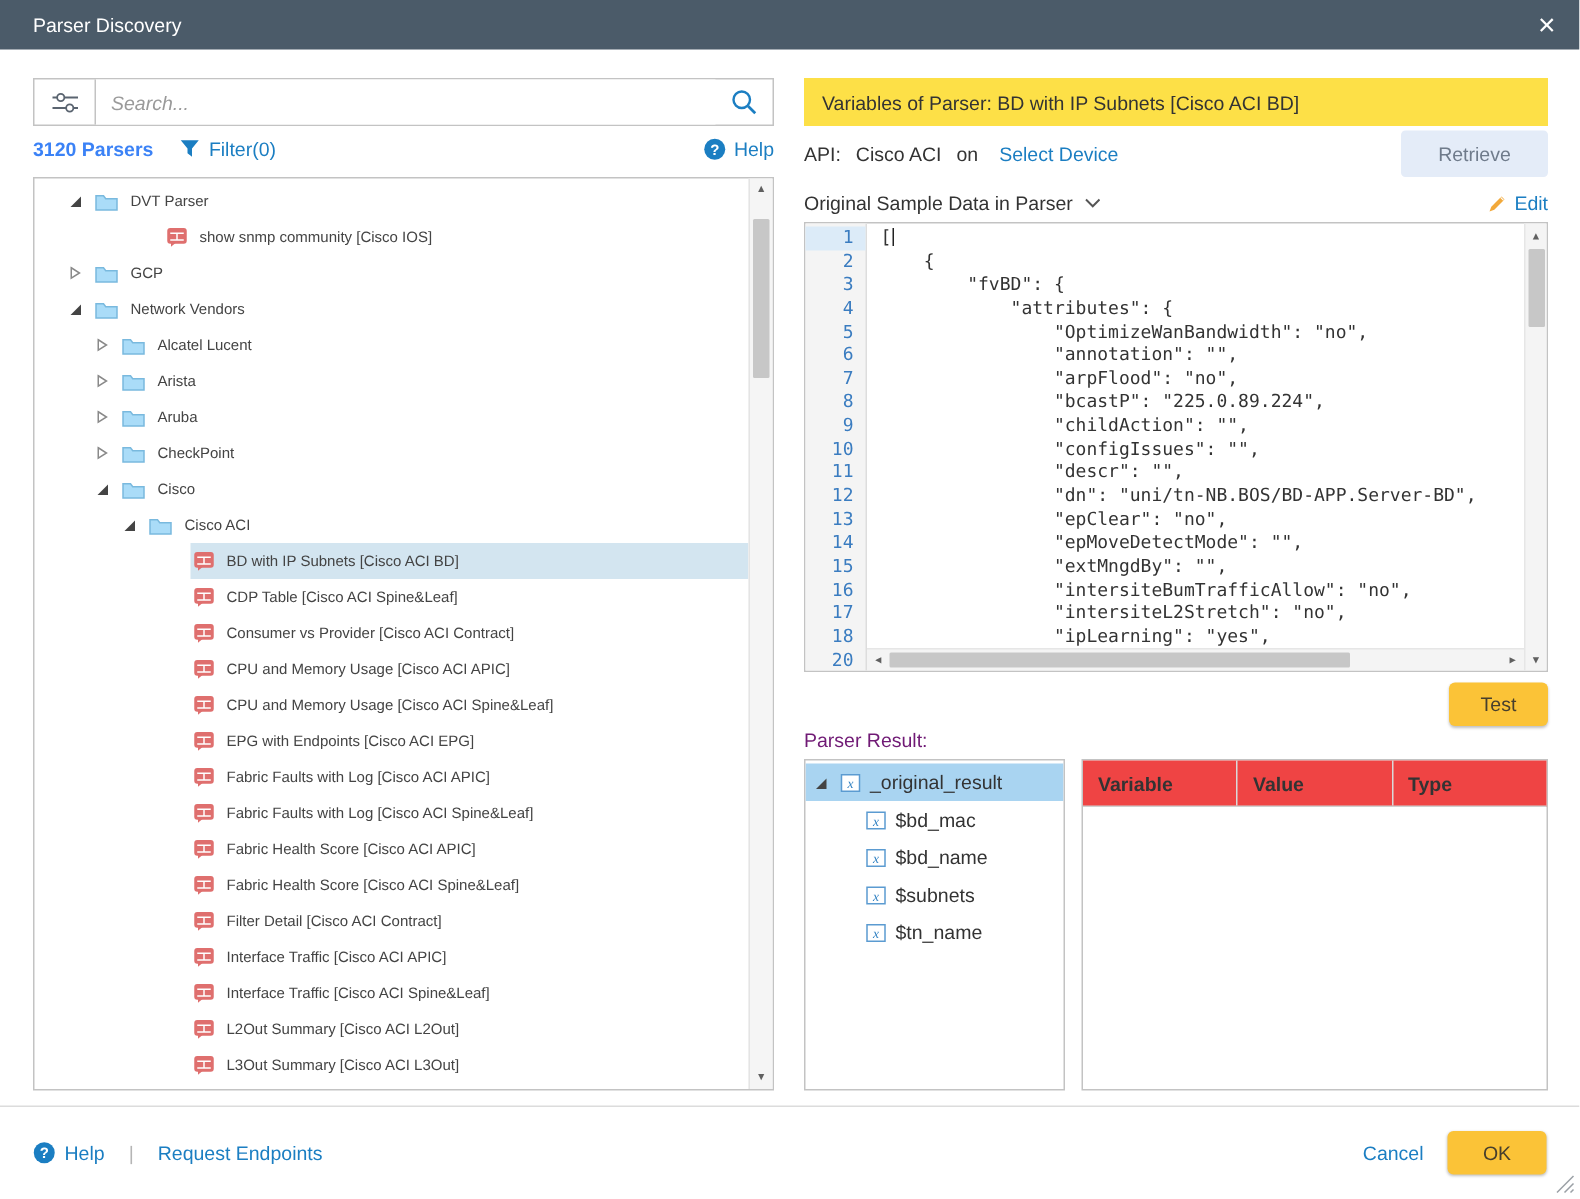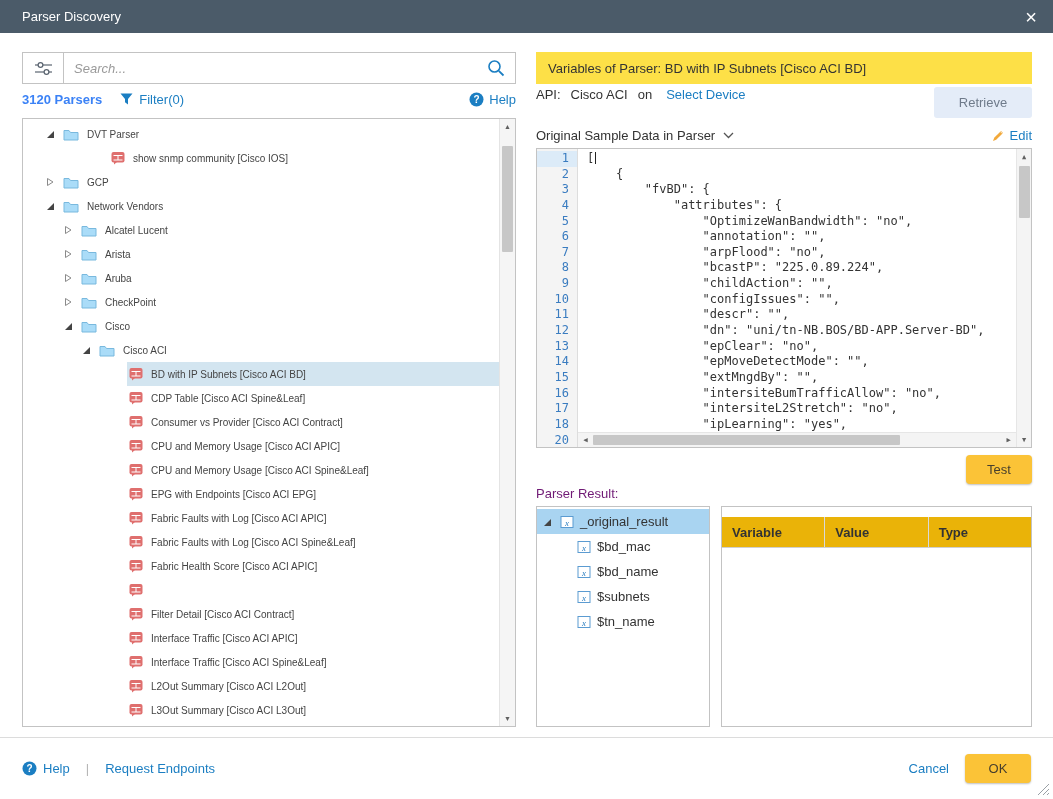--- a/index.html
+++ b/index.html
@@ -34,21 +34,21 @@
   .tw-hl.sel { background:#d3e5f0; }
   .tw-icon { display:flex; align-items:center; flex:0 0 auto; }
 
   
   .sb-v { position:absolute; right:0; top:0; width:16px; height:100%; background:#f5f5f5; border-left:1px solid #e4e4e4; }
   .sb-arrow { position:absolute; left:0; width:100%; height:15px; display:flex; align-items:center; justify-content:center; font-size:7px; color:#606060; cursor:pointer; }
   .sb-thumb-v { position:absolute; left:2px; width:11px; background:#c7c7c7; border-radius:1px; }
 
   
   .vars-header { position:absolute; left:536px; top:52px; width:496px; height:32px; background:#fde047; display:flex; align-items:center; padding-left:12px; font-size:13px; color:#333; }
-  .api-row { position:absolute; left:536px; top:87px; width:496px; height:31px; display:flex; align-items:flex-start; font-size:13px; color:#333; }
+  .api-row { position:absolute; left:536px; top:87px; width:496px; height:31px; display:flex; align-items:center; font-size:13px; color:#333; }
   .api-row .sep { width:10px; }
   .retrieve-btn { margin-left:auto; width:98px; height:31px; background:#e4ecf8; color:#6f7b8b; border:none; border-radius:3px; font-size:13px; cursor:default; font-family:"Liberation Sans",sans-serif; }
   .sample-row { position:absolute; left:536px; top:126px; width:496px; height:18px; display:flex; align-items:center; gap:8px; font-size:13px; color:#333; }
   .edit-link { margin-left:auto; display:flex; align-items:center; gap:5px; }
 
   
   .editor { position:absolute; left:536px; top:148px; width:496px; height:300px; border:1px solid #c3c3c3; display:flex; background:#fff;
             font-family:"DejaVu Sans Mono", monospace; font-size:12px; }
   .gutter { width:41px; flex:0 0 41px; background:#f4f4f4; border-right:1px solid #ddd; color:#3a7cc0; text-align:right; padding-top:2px; }
   .gutter .gl { height:15.65px; line-height:15.65px; padding-right:8px; }
@@ -67,21 +67,21 @@
   .test-btn { width:66px; }
 
   .result-label { position:absolute; left:536px; top:486px; font-size:13px; color:#701a75; }
   .result-tree { position:absolute; left:536px; top:506px; width:174px; height:221px; border:1px solid #c3c3c3; padding-top:2px; font-size:13px; color:#333; overflow:hidden; }
   .rt-row { height:25px; display:flex; align-items:center; gap:6px; padding-left:5px; cursor:pointer; white-space:nowrap; }
   .rt-row.sel { background:#a9d4f1; }
   .rt-row.child { padding-left:40px; }
   .rt-arrow { width:12px; display:flex; align-items:center; }
 
   .result-table { position:absolute; left:721px; top:506px; width:311px; height:221px; border:1px solid #c3c3c3; background:#fff; }
-  .th-row { display:flex; height:31px; background:#eab308; border-bottom:1px solid #cfcfcf;margin-top:10px; }
+  .th-row { display:flex; height:31px; background:#ef4444; border-bottom:1px solid #cfcfcf; }
   .th { flex:1; display:flex; align-items:center; padding-left:10px; font-size:13px; font-weight:600; color:#333; border-right:1px solid #d9d9d9; }
   .th:last-child { border-right:none; }
 
   
   .footer { position:absolute; left:0; top:737px; width:1053px; height:62px; border-top:1px solid #dcdcdc; display:flex; align-items:center; padding:0 22px; font-size:13px; }
   .foot-help { display:flex; align-items:center; gap:6px; }
   .foot-div { color:#b5b5b5; margin:0 16px; }
   .cancel-link { margin-left:auto; margin-right:16px; }
   .ok-btn { width:66px; }
   .grip { position:absolute; right:3px; bottom:3px; }
@@ -401,20 +401,21 @@
         <div class="tree-row" style="padding-left: 88px;">
           <span class="tw-arrow"></span>
           <span class="tw-hl">
             <span class="tw-icon">
               <svg width="14" height="14">
                 <rect x="0.5" y="1" width="13" height="10.5" rx="2" fill="#df6f6e"></rect>
                 <path d="M2.5,4.5 H11.5 M7,4.5 V9 M2.5,9 H11.5" stroke="#fff" stroke-width="1" fill="none"></path>
                 <polygon points="3,11 6,11 3,13.5" fill="#df6f6e"></polygon>
               </svg>
             </span>
+            <span>Fabric Health Score [Cisco ACI Spine&amp;Leaf]</span>
           </span>
         </div>
         <div class="tree-row" style="padding-left: 88px;">
           <span class="tw-arrow"></span>
           <span class="tw-hl">
             <span class="tw-icon">
               <svg width="14" height="14">
                 <rect x="0.5" y="1" width="13" height="10.5" rx="2" fill="#df6f6e"></rect>
                 <path d="M2.5,4.5 H11.5 M7,4.5 V9 M2.5,9 H11.5" stroke="#fff" stroke-width="1" fill="none"></path>
                 <polygon points="3,11 6,11 3,13.5" fill="#df6f6e"></polygon>

